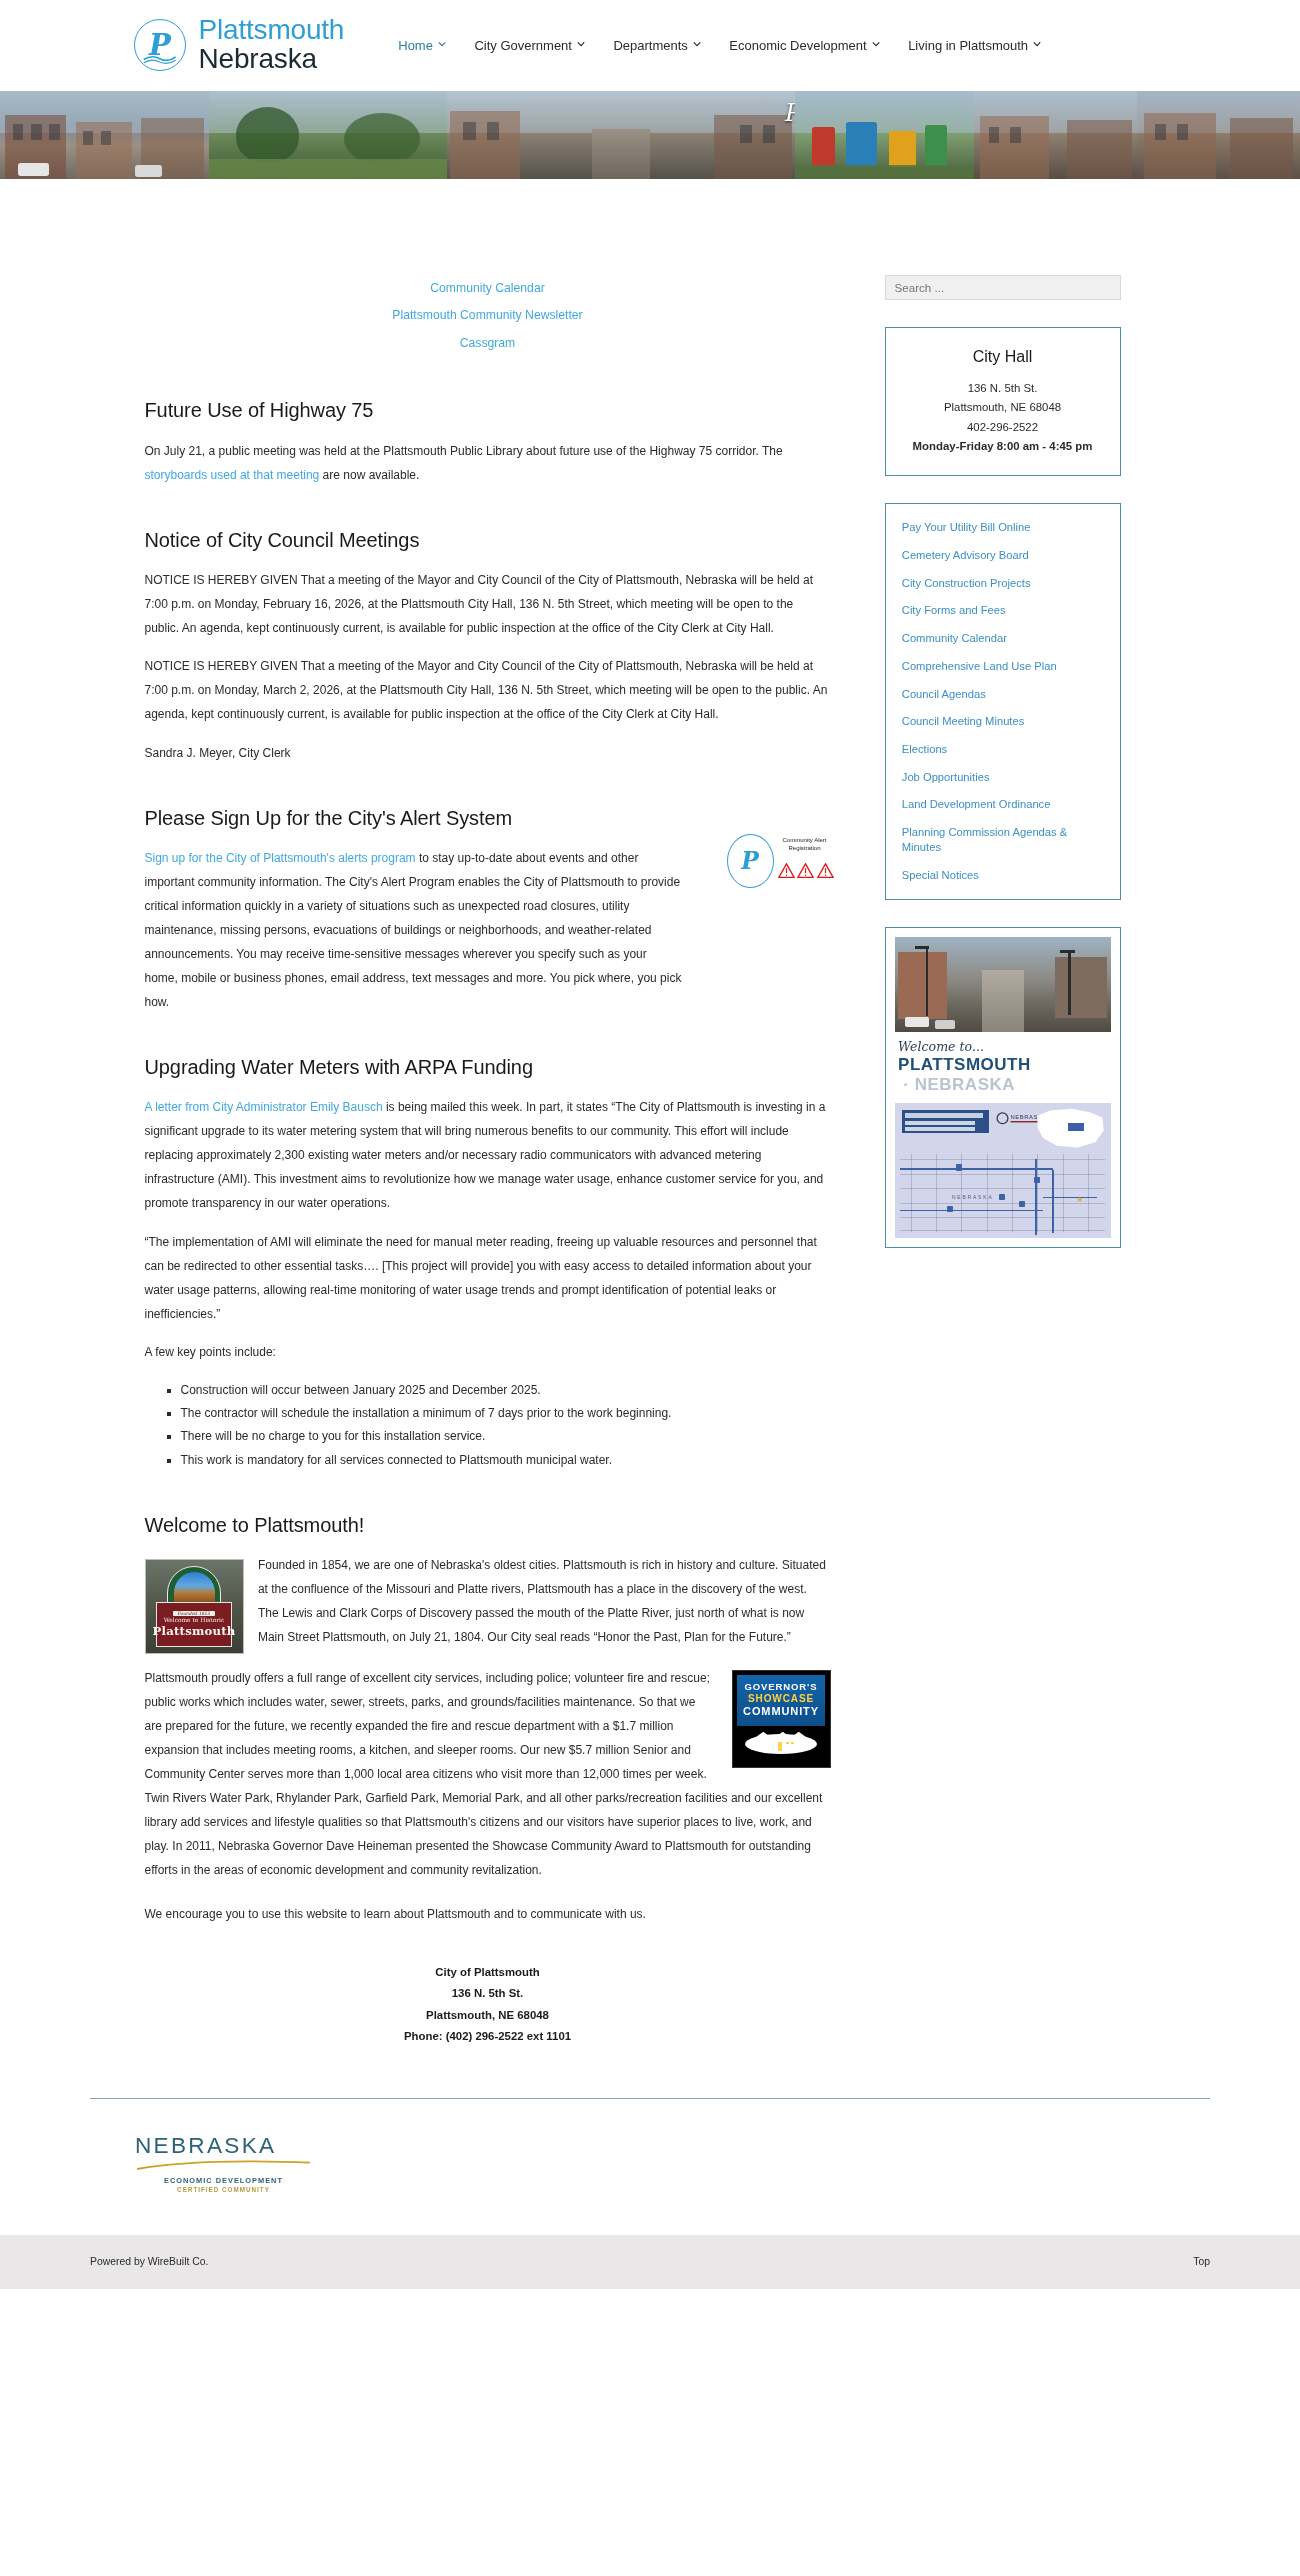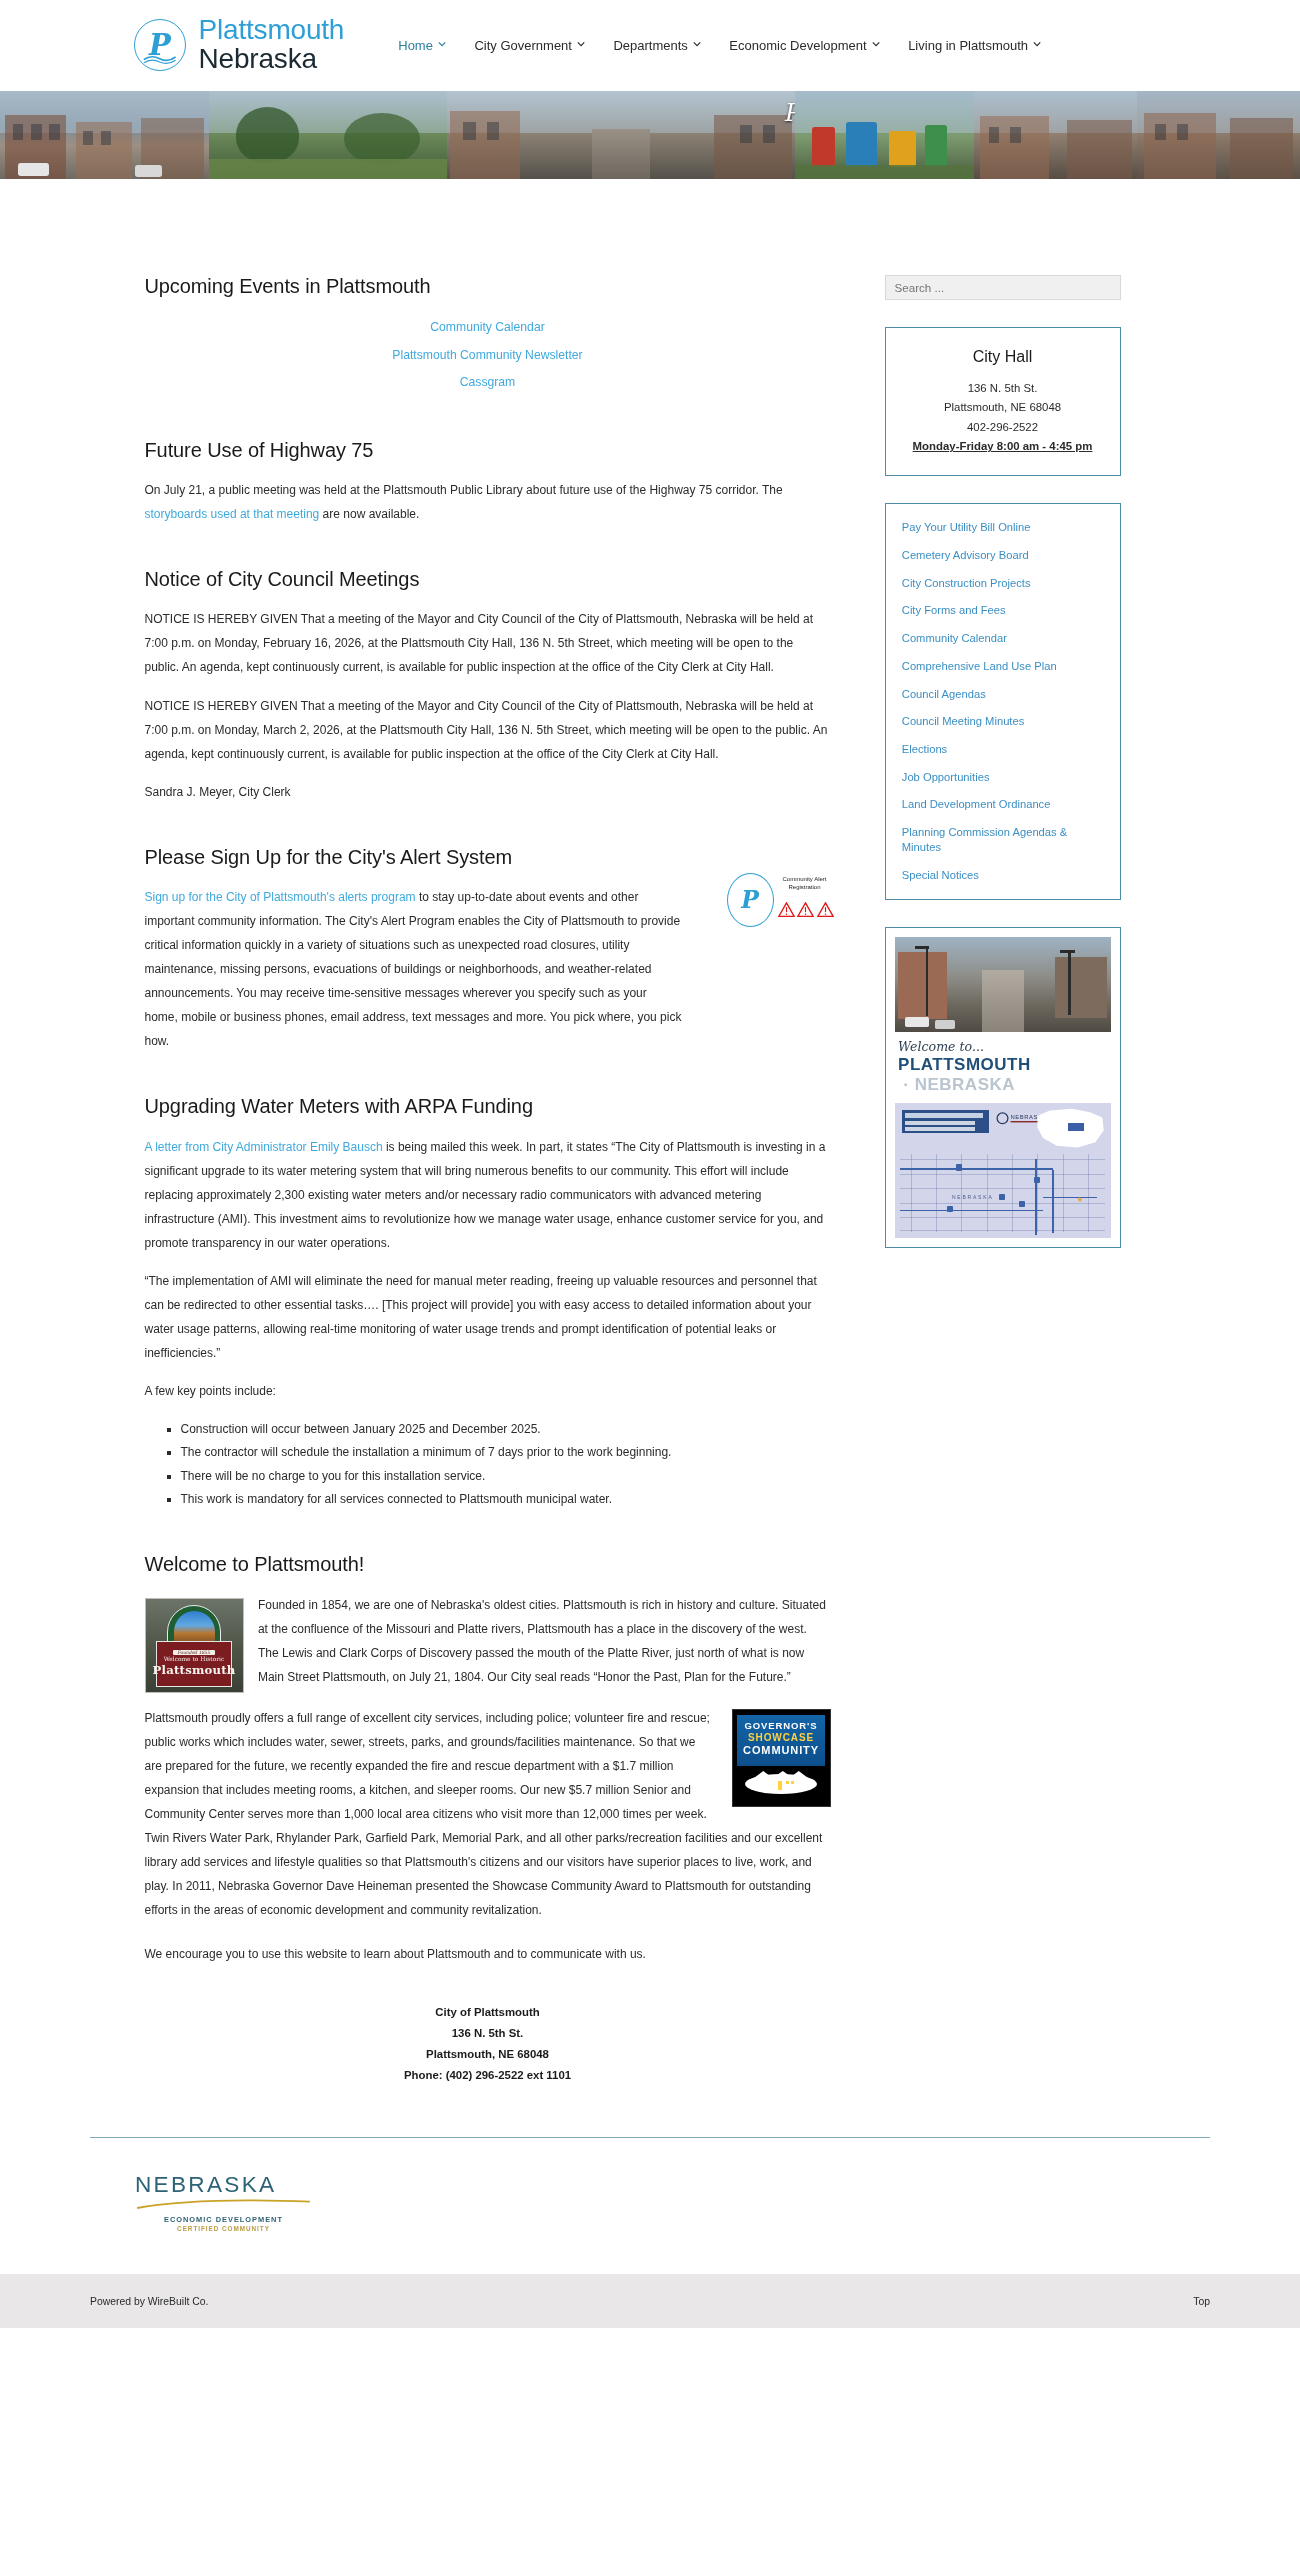--- a/index.html
+++ b/index.html
@@ -271,21 +271,21 @@
     border: 0.9px solid #4d8ca8;
     background: #fff;
     margin-top: 27px;
     padding: 18px 14.4px 18px 14.4px;
   }
   .side-card.hall { text-align: center; padding: 20px 12.6px 18px; }
   .hall-title {
     font-size: 16px; font-weight: 400; color: #1a1a1a; margin-bottom: 12.6px;
   }
   .hall-line { font-size: 11.4px; line-height: 1.72; color: #2b2b2b; }
-  .hall-line.bold { font-weight: bold; text-decoration: underline; }
+  .hall-line.bold { font-weight: bold; }
 
   .side-card.links { padding: 16.3px 16.3px 16.3px 16.3px; }
   .side-link {
     display: block;
     font-size: 11.2px;
     color: #3b8fc4;
     text-decoration: none;
     line-height: 1.35;
     margin-bottom: 12.6px;
   }
@@ -497,21 +497,20 @@
     <div class="hero-win" style="left:40px;top:32.5px;width:10.8px;height:16.3px;"></div>
   </div>
 </div>
 
 <div class="page">
   <div class="content-wrap">
 
     <main class="col-main">
 
       <section class="block">
-        <h2 class="sec">Upcoming Events in Plattsmouth</h2>
         <div class="center-links">
           <a class="lnk" href="#">Community Calendar</a>
           <a class="lnk" href="#">Plattsmouth Community Newsletter</a>
           <a class="lnk" href="#">Cassgram</a>
         </div>
       </section>
 
       <section class="block">
         <h2 class="sec">Future Use of Highway 75</h2>
         <p><span>On July 21, a public meeting was held at the Plattsmouth Public Library about future use of the Highway 75 corridor. The </span><a class="lnk" href="#">storyboards used at that meeting</a><span> are now available.</span></p>

